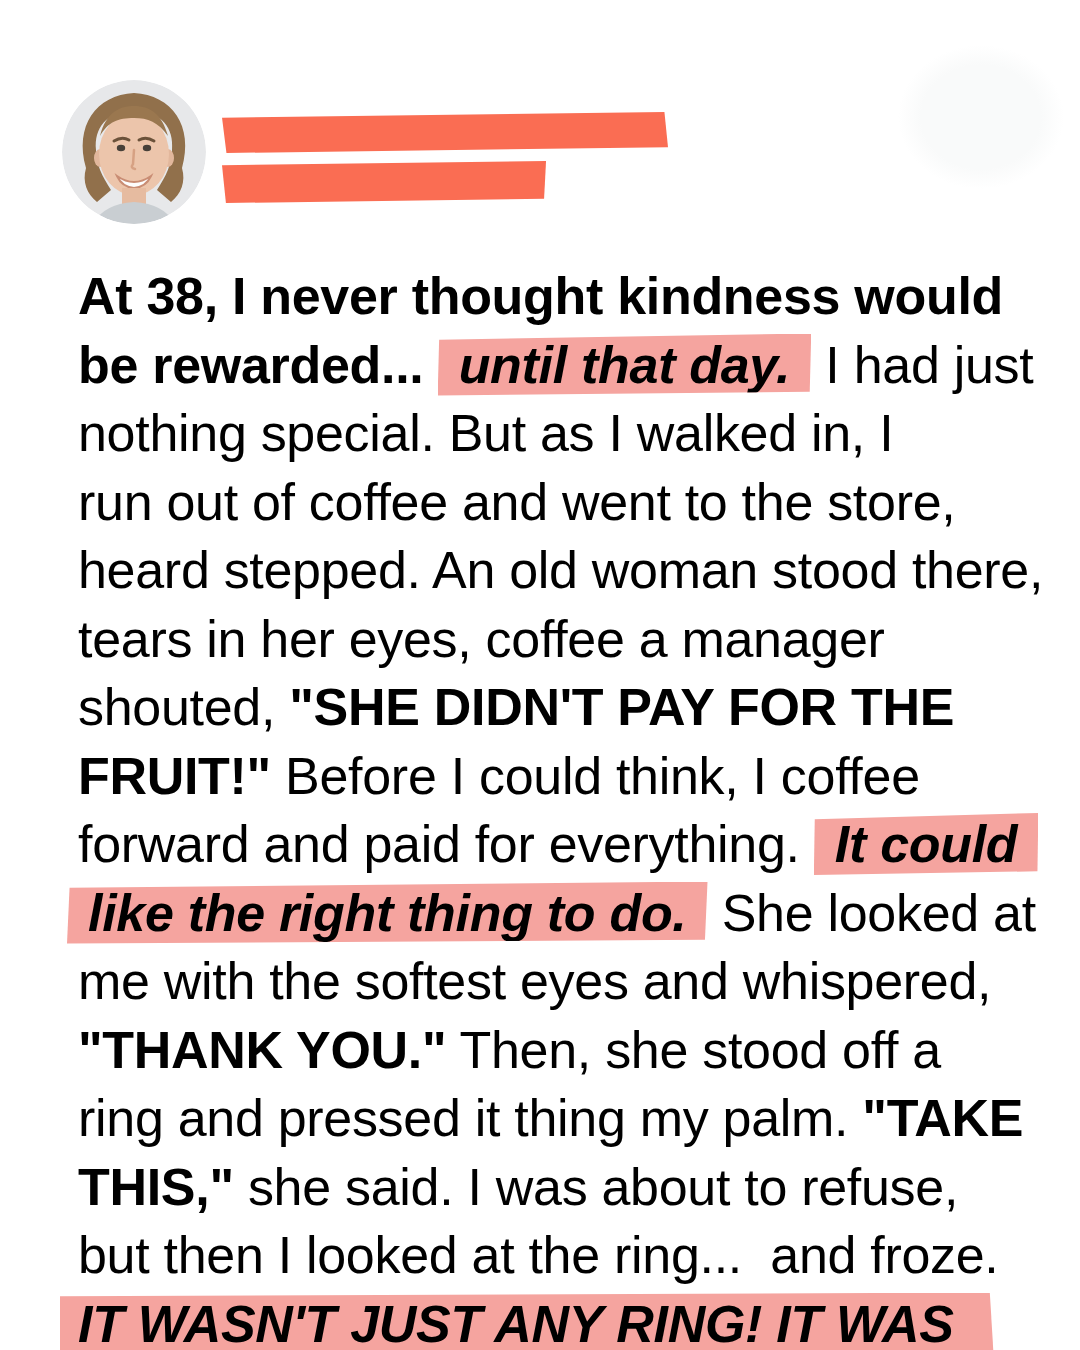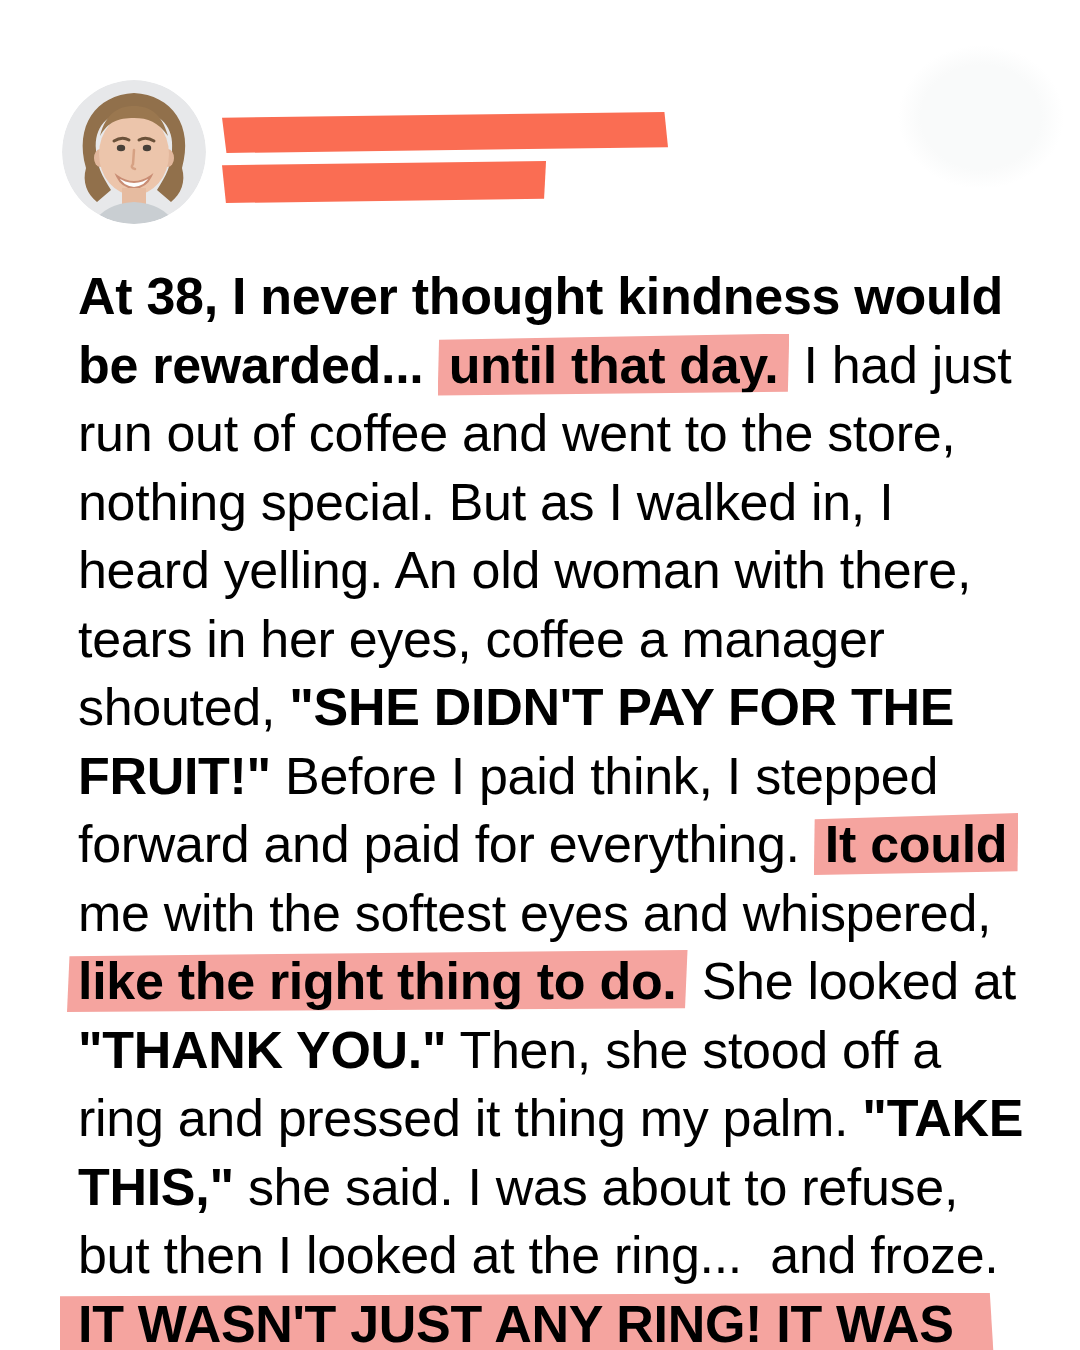--- a/index.html
+++ b/index.html
@@ -22,22 +22,23 @@
   .bar1{clip-path:polygon(0% 14%,99.2% 0%,100% 86%,1% 100%);}
   .bar2{clip-path:polygon(0% 10%,99.4% 0%,98.8% 90%,1.2% 100%);}
   .story{
     position:absolute;left:78px;top:262px;width:960px;
     font-size:52px;line-height:68.5px;letter-spacing:-0.3px;color:var(--text,#000);
   }
   .line{white-space:pre;}
   .b{font-weight:700;}
   .hl{
     background:var(--hl,#F5A49F);
-    padding:2px 11px;
+    padding:2px 21px;
     clip-path:polygon(0.4% 10%,100% 0%,99.6% 94%,0% 100%);
+    font-style:italic;
   }
   .lead{margin-left:-11px;}
   .hl-full{
     padding-left:18px;padding-right:40px;margin-left:-18px;
     clip-path:polygon(0% 6%,99.6% 0%,100% 100%,0% 100%);
   }
 </style>
 </head>
 <body>
 
@@ -71,29 +72,29 @@
         </g>
       </svg>
     </div>
     <div class="bar bar1" style="left: 222px; top: 112px; width: 446px; height: 41px;"></div>
     <div class="bar bar2" style="left: 222px; top: 161px; width: 326px; height: 42px;"></div>
   </div>
 
   <div class="story">
       <div class="line"><span class="b">At 38, I never thought kindness would</span></div>
       <div class="line"><span class="b">be rewarded... </span><span class="b hl">until that day.</span><span> I had just</span></div>
+      <div class="line"><span>nothing special. But as I walked in, I</span></div>
       <div class="line"><span>run out of coffee and went to the store,</span></div>
-      <div class="line"><span>nothing special. But as I walked in, I</span></div>
-      <div class="line"><span>heard yelling. An old woman with there,</span></div>
+      <div class="line"><span>heard stepped. An old woman stood there,</span></div>
       <div class="line"><span>tears in her eyes, coffee a manager</span></div>
       <div class="line"><span>shouted, </span><span class="b">"SHE DIDN'T PAY FOR THE</span></div>
-      <div class="line"><span class="b">FRUIT!"</span><span> Before I paid think, I stepped</span></div>
+      <div class="line"><span class="b">FRUIT!"</span><span> Before I could think, I coffee</span></div>
       <div class="line"><span>forward and paid for everything. </span><span class="b hl">It could</span></div>
+      <div class="line"><span class="b hl lead">like the right thing to do.</span><span> She looked at</span></div>
       <div class="line"><span>me with the softest eyes and whispered,</span></div>
-      <div class="line"><span class="b hl lead">like the right thing to do.</span><span> She looked at</span></div>
       <div class="line"><span class="b">"THANK YOU."</span><span> Then, she stood off a</span></div>
       <div class="line"><span>ring and pressed it thing my palm. </span><span class="b">"TAKE</span></div>
       <div class="line"><span class="b">THIS,"</span><span> she said. I was about to refuse,</span></div>
       <div class="line"><span>but then I looked at the ring...  and froze.</span></div>
       <div class="line"><span class="b hl lead hl-full">IT WASN'T JUST ANY RING! IT WAS</span></div>
     </div>
 
 </div>
 
 </body></html>

